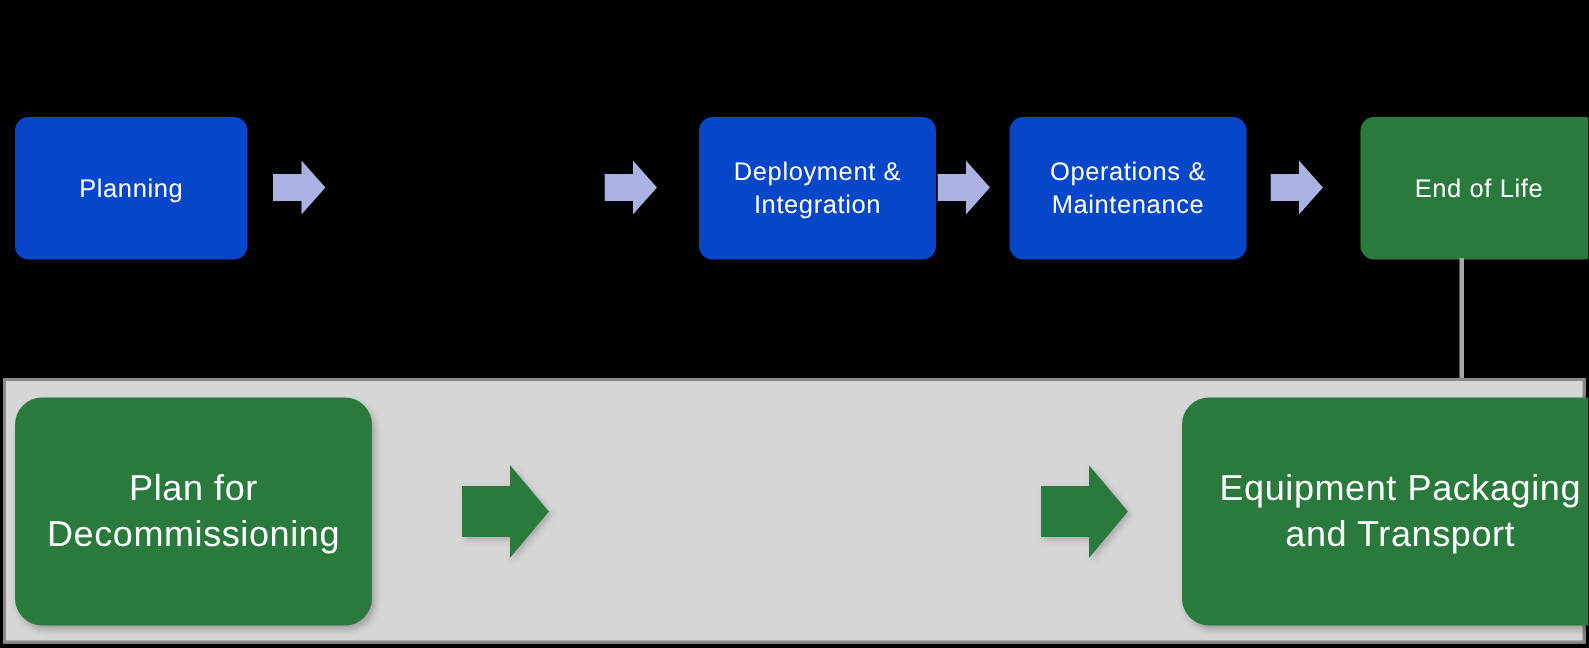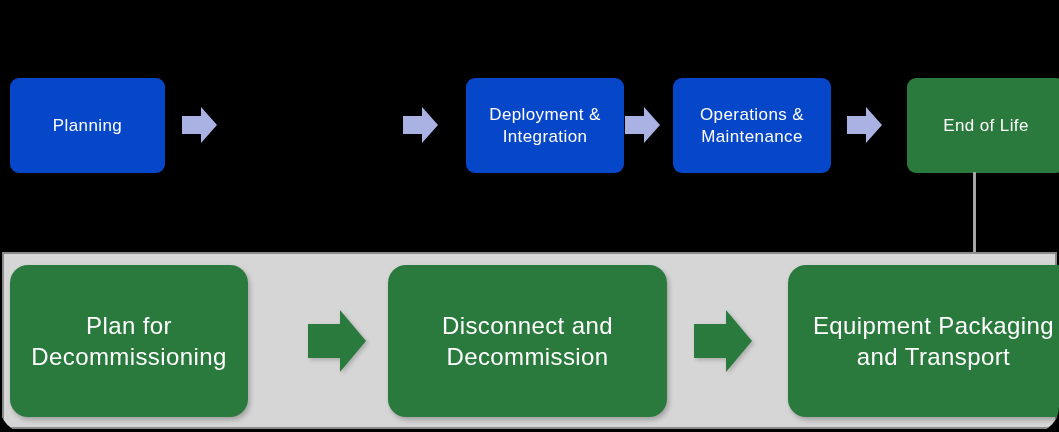--- a/index.html
+++ b/index.html
@@ -2,21 +2,20 @@
 <html><head>
 <meta charset="utf-8">
 <style>
   html,body{margin:0;padding:0;background:#000;}
   #canvas{
     position:relative;
     width:1059px;height:432px;
     background:#000;
     font-family:"Liberation Sans", sans-serif;
     overflow:hidden;
-    border-radius:25px;
   }
   
   .stage{
     position:absolute;
     top:78px;height:95px;
     background:#0646c8;
     border-radius:9px;
     color:#ffffff;
     display:flex;align-items:center;justify-content:center;
     text-align:center;
@@ -99,23 +98,20 @@
   <div class="panel"></div>
 
   <div class="step" style="left:10px;width:238px;">
     <span>Plan for Decommissioning</span>
   </div>
 
   <svg class="decom-arrow" style="left:308px;" viewBox="0 0 58 62">
     <polygon points="0,14 32,14 32,0 58,31 32,62 32,48 0,48" fill="#2a7a3e"></polygon>
   </svg>
 
-  <div class="step" style="left:388px;width:279px;">
-    <span>Disconnect and Decommission</span>
-  </div>
 
   <svg class="decom-arrow" style="left:694px;" viewBox="0 0 58 62">
     <polygon points="0,14 32,14 32,0 58,31 32,62 32,48 0,48" fill="#2a7a3e"></polygon>
   </svg>
 
   <div class="step" style="left:788px;width:291px;padding:0 14px;">
     <span>Equipment Packaging and Transport</span>
   </div>
 
 </div>

